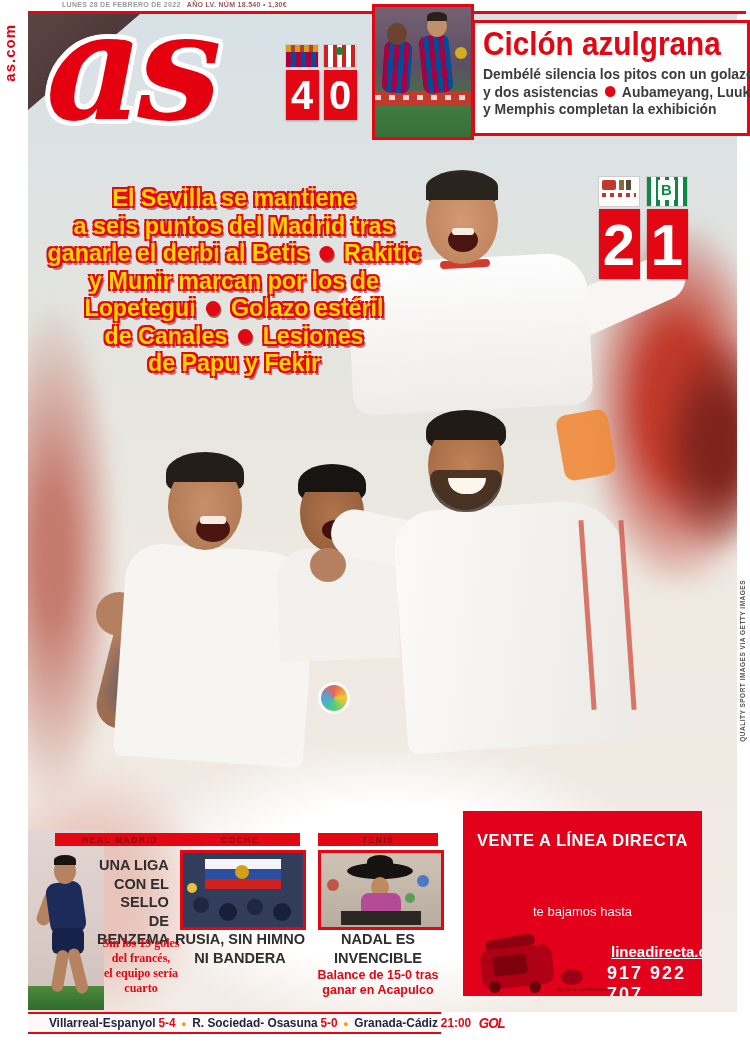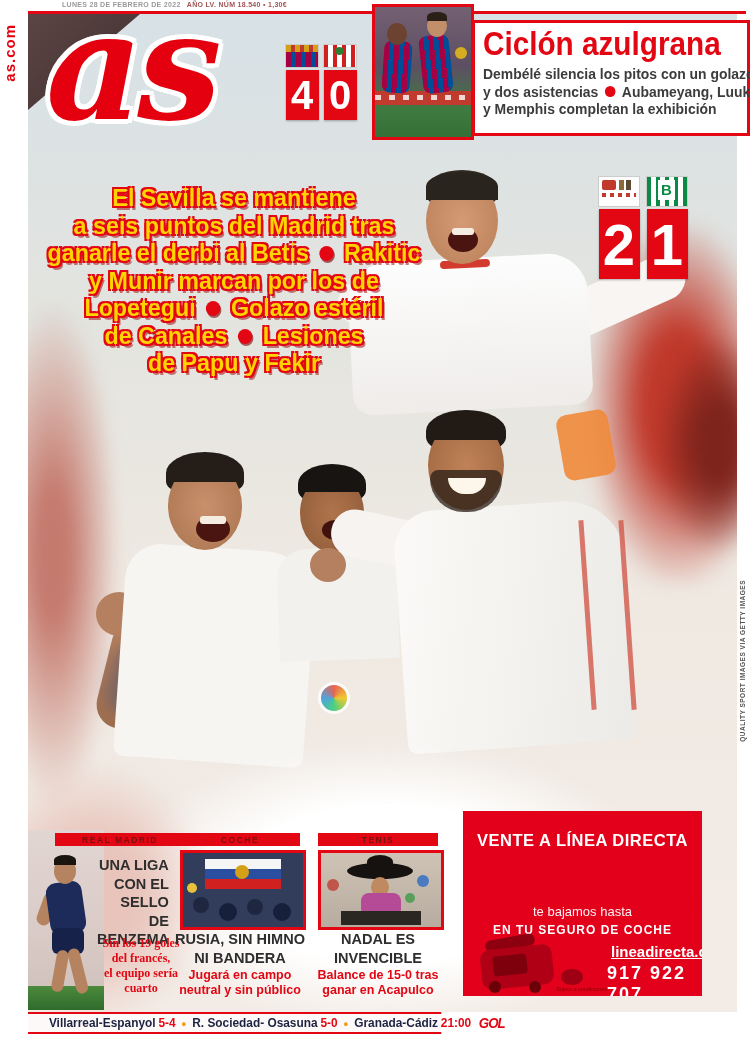--- a/index.html
+++ b/index.html
@@ -285,22 +285,20 @@
     <i class="sh" style="left:22px;top:6px;width:76px;height:30px;background:linear-gradient(180deg,#f5f5f5 0 33%,#2a4fa0 33% 66%,#d02020 66% 100%);"></i>
     <i class="sh rd" style="left:52px;top:12px;width:14px;height:14px;background:#d4a017;"></i>
     <i class="sh rd" style="left:10px;top:44px;width:16px;height:16px;background:#1f2740;"></i>
     <i class="sh rd" style="left:36px;top:50px;width:18px;height:18px;background:#16203a;"></i>
     <i class="sh rd" style="left:64px;top:46px;width:16px;height:16px;background:#1f2740;"></i>
     <i class="sh rd" style="left:90px;top:50px;width:18px;height:18px;background:#16203a;"></i>
     <i class="sh rd" style="left:4px;top:30px;width:10px;height:10px;background:#e8c23a;"></i>
   </div>
   <div class="abs bn-head" style="left:172px;top:930px;width:136px;text-align:center;">RUSIA, SIN HIMNO
 NI BANDERA</div>
-  <div class="abs bn-sub" style="left:172px;top:968px;width:136px;text-align:center;font-size:12.5px;line-height:15px;">Jugará en campo
-neutral y sin público</div>
 
   <div class="abs label-bar" style="left:318px;top:833px;width:120px;">
     <span>TENIS</span>
   </div>
   <div class="abs news-photo" style="left:318px;top:850px;width:120px;height:74px;background:linear-gradient(#cfc3b6,#b8aca0);">
     <i class="sh rd" style="left:6px;top:26px;width:12px;height:12px;background:#c0564a;"></i>
     <i class="sh rd" style="left:96px;top:22px;width:12px;height:12px;background:#4a7ac0;"></i>
     <i class="sh rd" style="left:84px;top:40px;width:10px;height:10px;background:#58a05a;"></i>
     <i class="sh" style="left:46px;top:2px;width:26px;height:14px;border-radius:50% 50% 0 0;background:#151210;"></i>
     <i class="sh rd" style="left:26px;top:10px;width:66px;height:16px;background:#151210;"></i>
@@ -309,21 +307,20 @@
     <i class="sh" style="left:20px;top:58px;width:80px;height:14px;background:#2a2622;"></i>
   </div>
   <div class="abs bn-head" style="left:310px;top:930px;width:136px;text-align:center;">NADAL ES
 INVENCIBLE</div>
   <div class="abs bn-sub" style="left:310px;top:968px;width:136px;text-align:center;font-size:12.5px;line-height:15px;">Balance de 15-0 tras
 ganar en Acapulco</div>
 
   <div class="abs ad">
     <div class="ad-title">VENTE A LÍNEA DIRECTA</div>
     <div class="ad-tagline">te bajamos hasta</div>
-    <div class="ad-subtitle">EN TU SEGURO DE COCHE</div>
     <div class="ad-illu">
       <i style="left:4px;top:-2px;width:50px;height:12px;background:#8d0010;border-radius:8px;transform:rotate(-10deg);"></i>
       <i style="left:0;top:8px;width:72px;height:40px;background:#b00015;border-radius:10px;transform:rotate(-6deg);"></i>
       <i style="left:12px;top:16px;width:34px;height:20px;background:#7d000c;border-radius:4px;transform:rotate(-6deg);"></i>
       <i style="left:8px;bottom:-4px;width:12px;height:12px;border-radius:50%;background:#6b0008;"></i>
       <i style="left:48px;bottom:-4px;width:12px;height:12px;border-radius:50%;background:#6b0008;"></i>
       <i style="left:80px;top:30px;width:22px;height:16px;border-radius:50%;background:#9d0012;"></i>
     </div>
     <div class="ad-web">lineadirecta.com</div>
     <div class="ad-phone">917 922 707</div>

